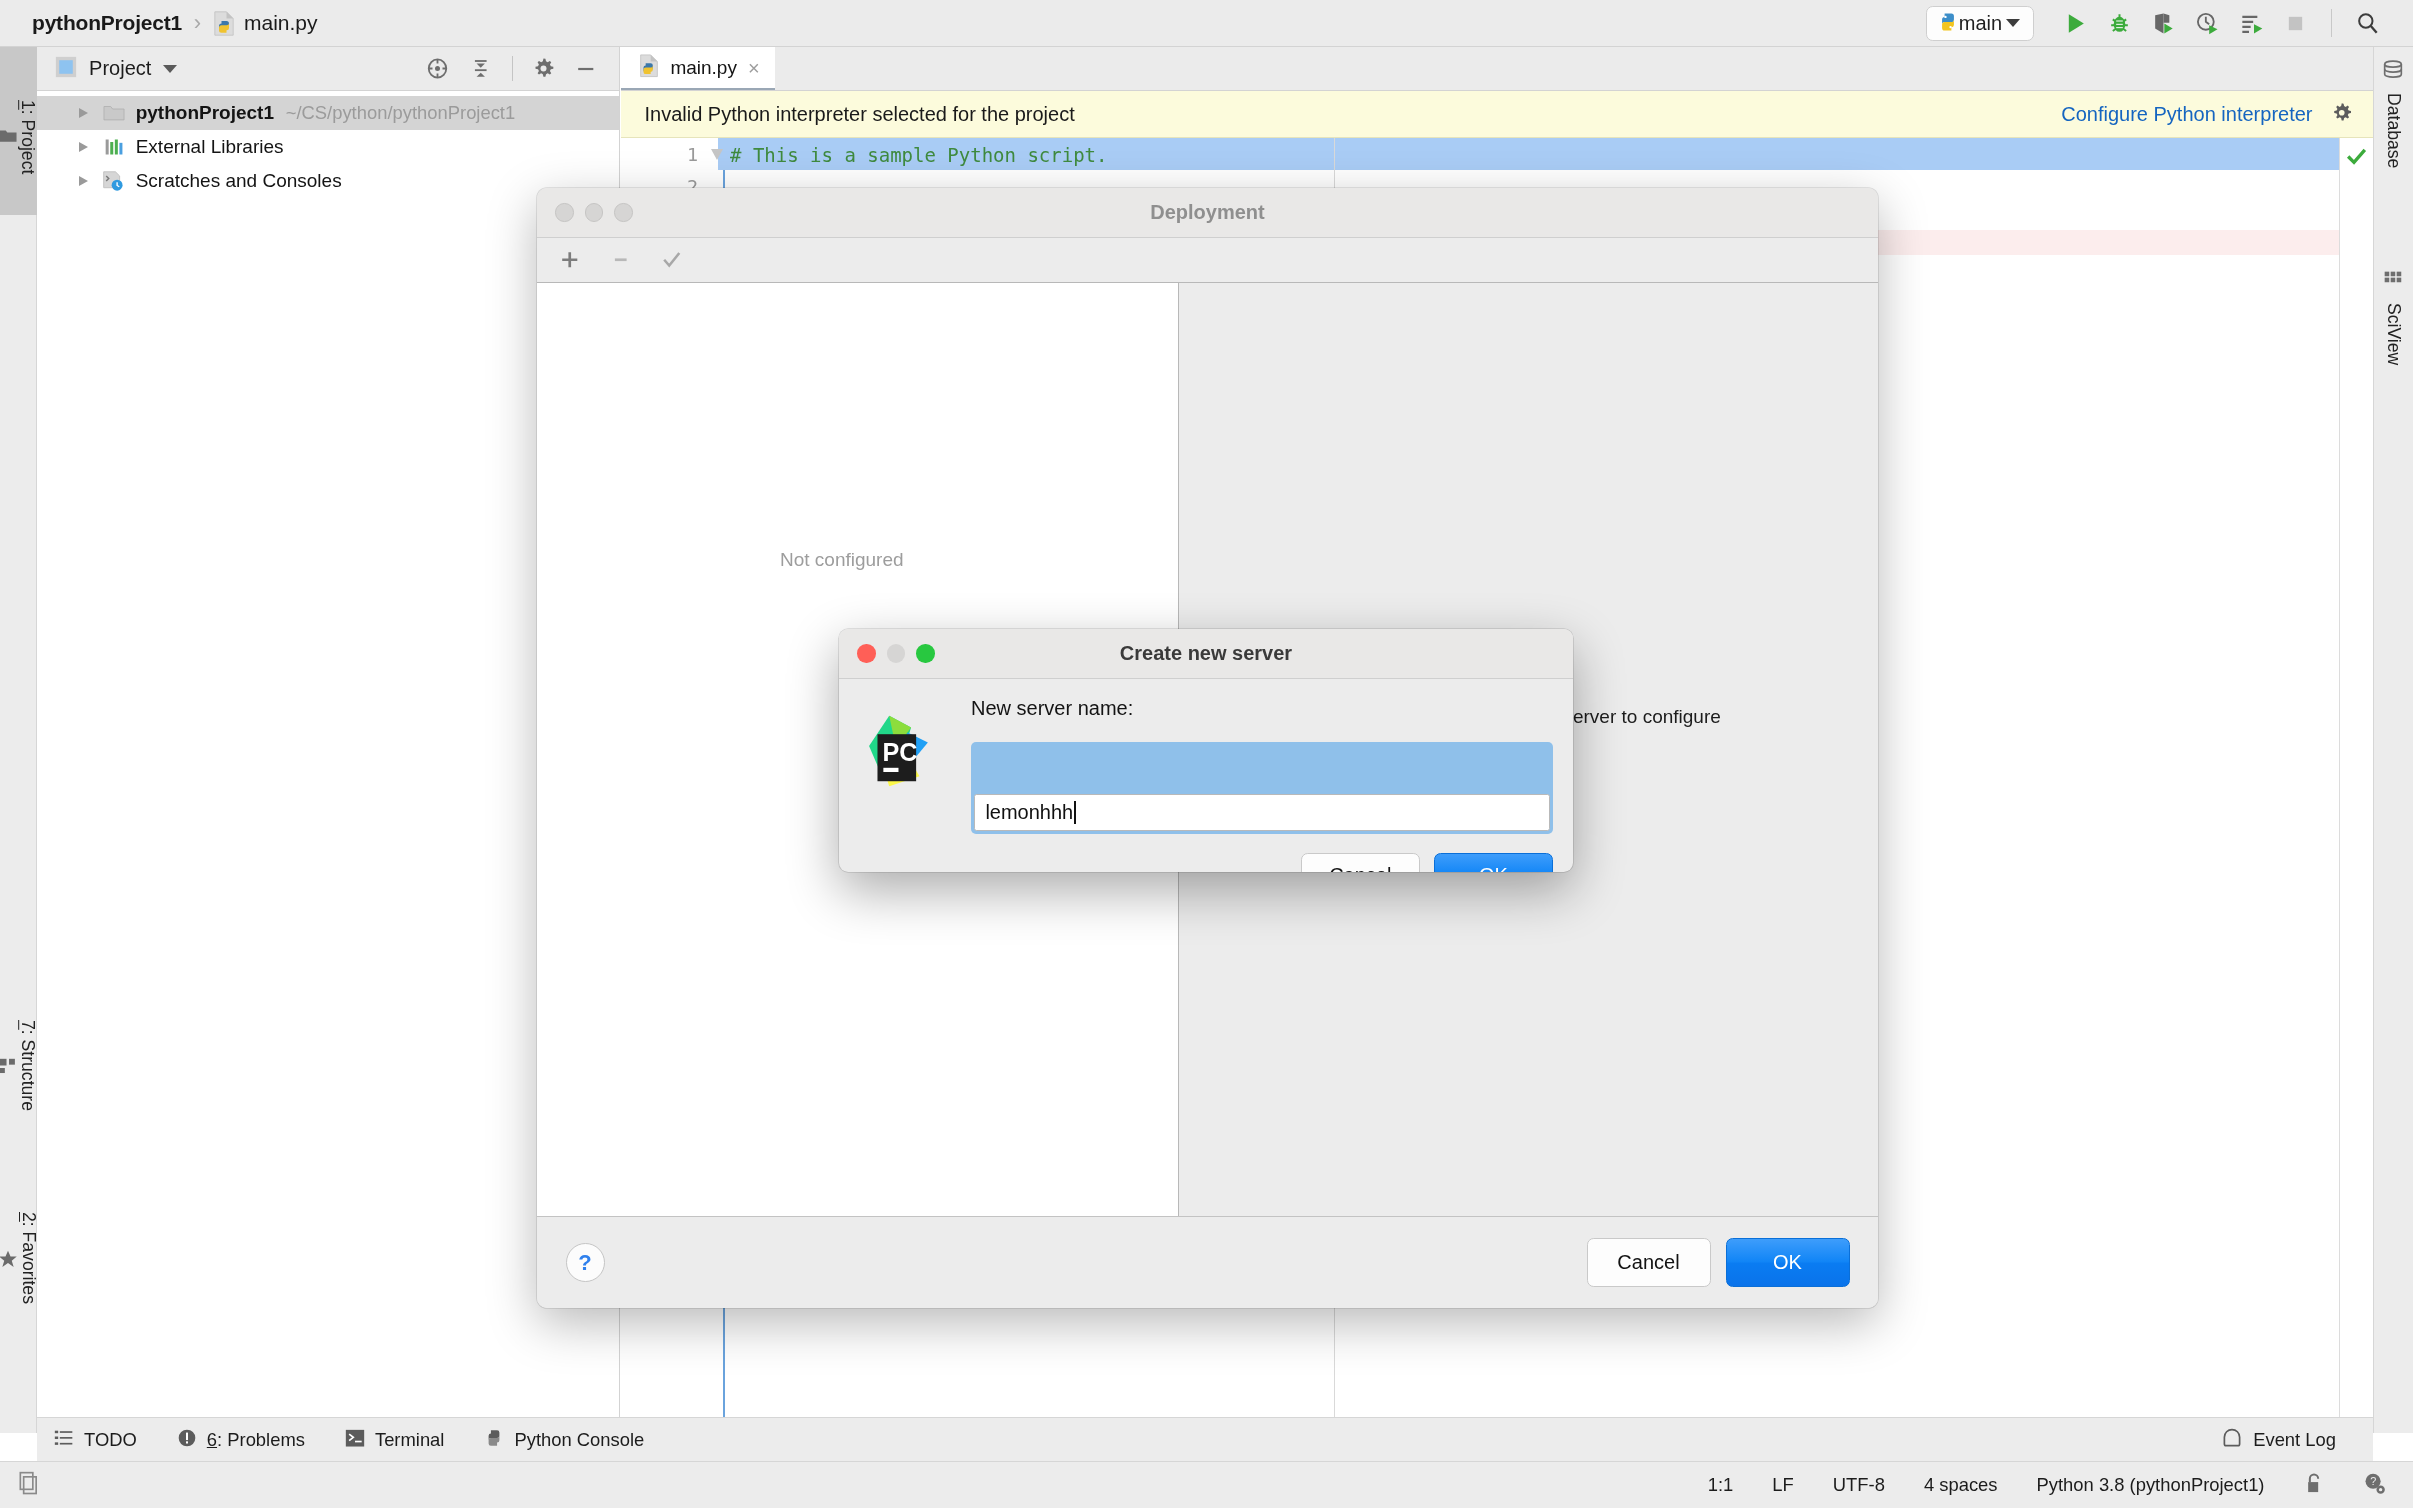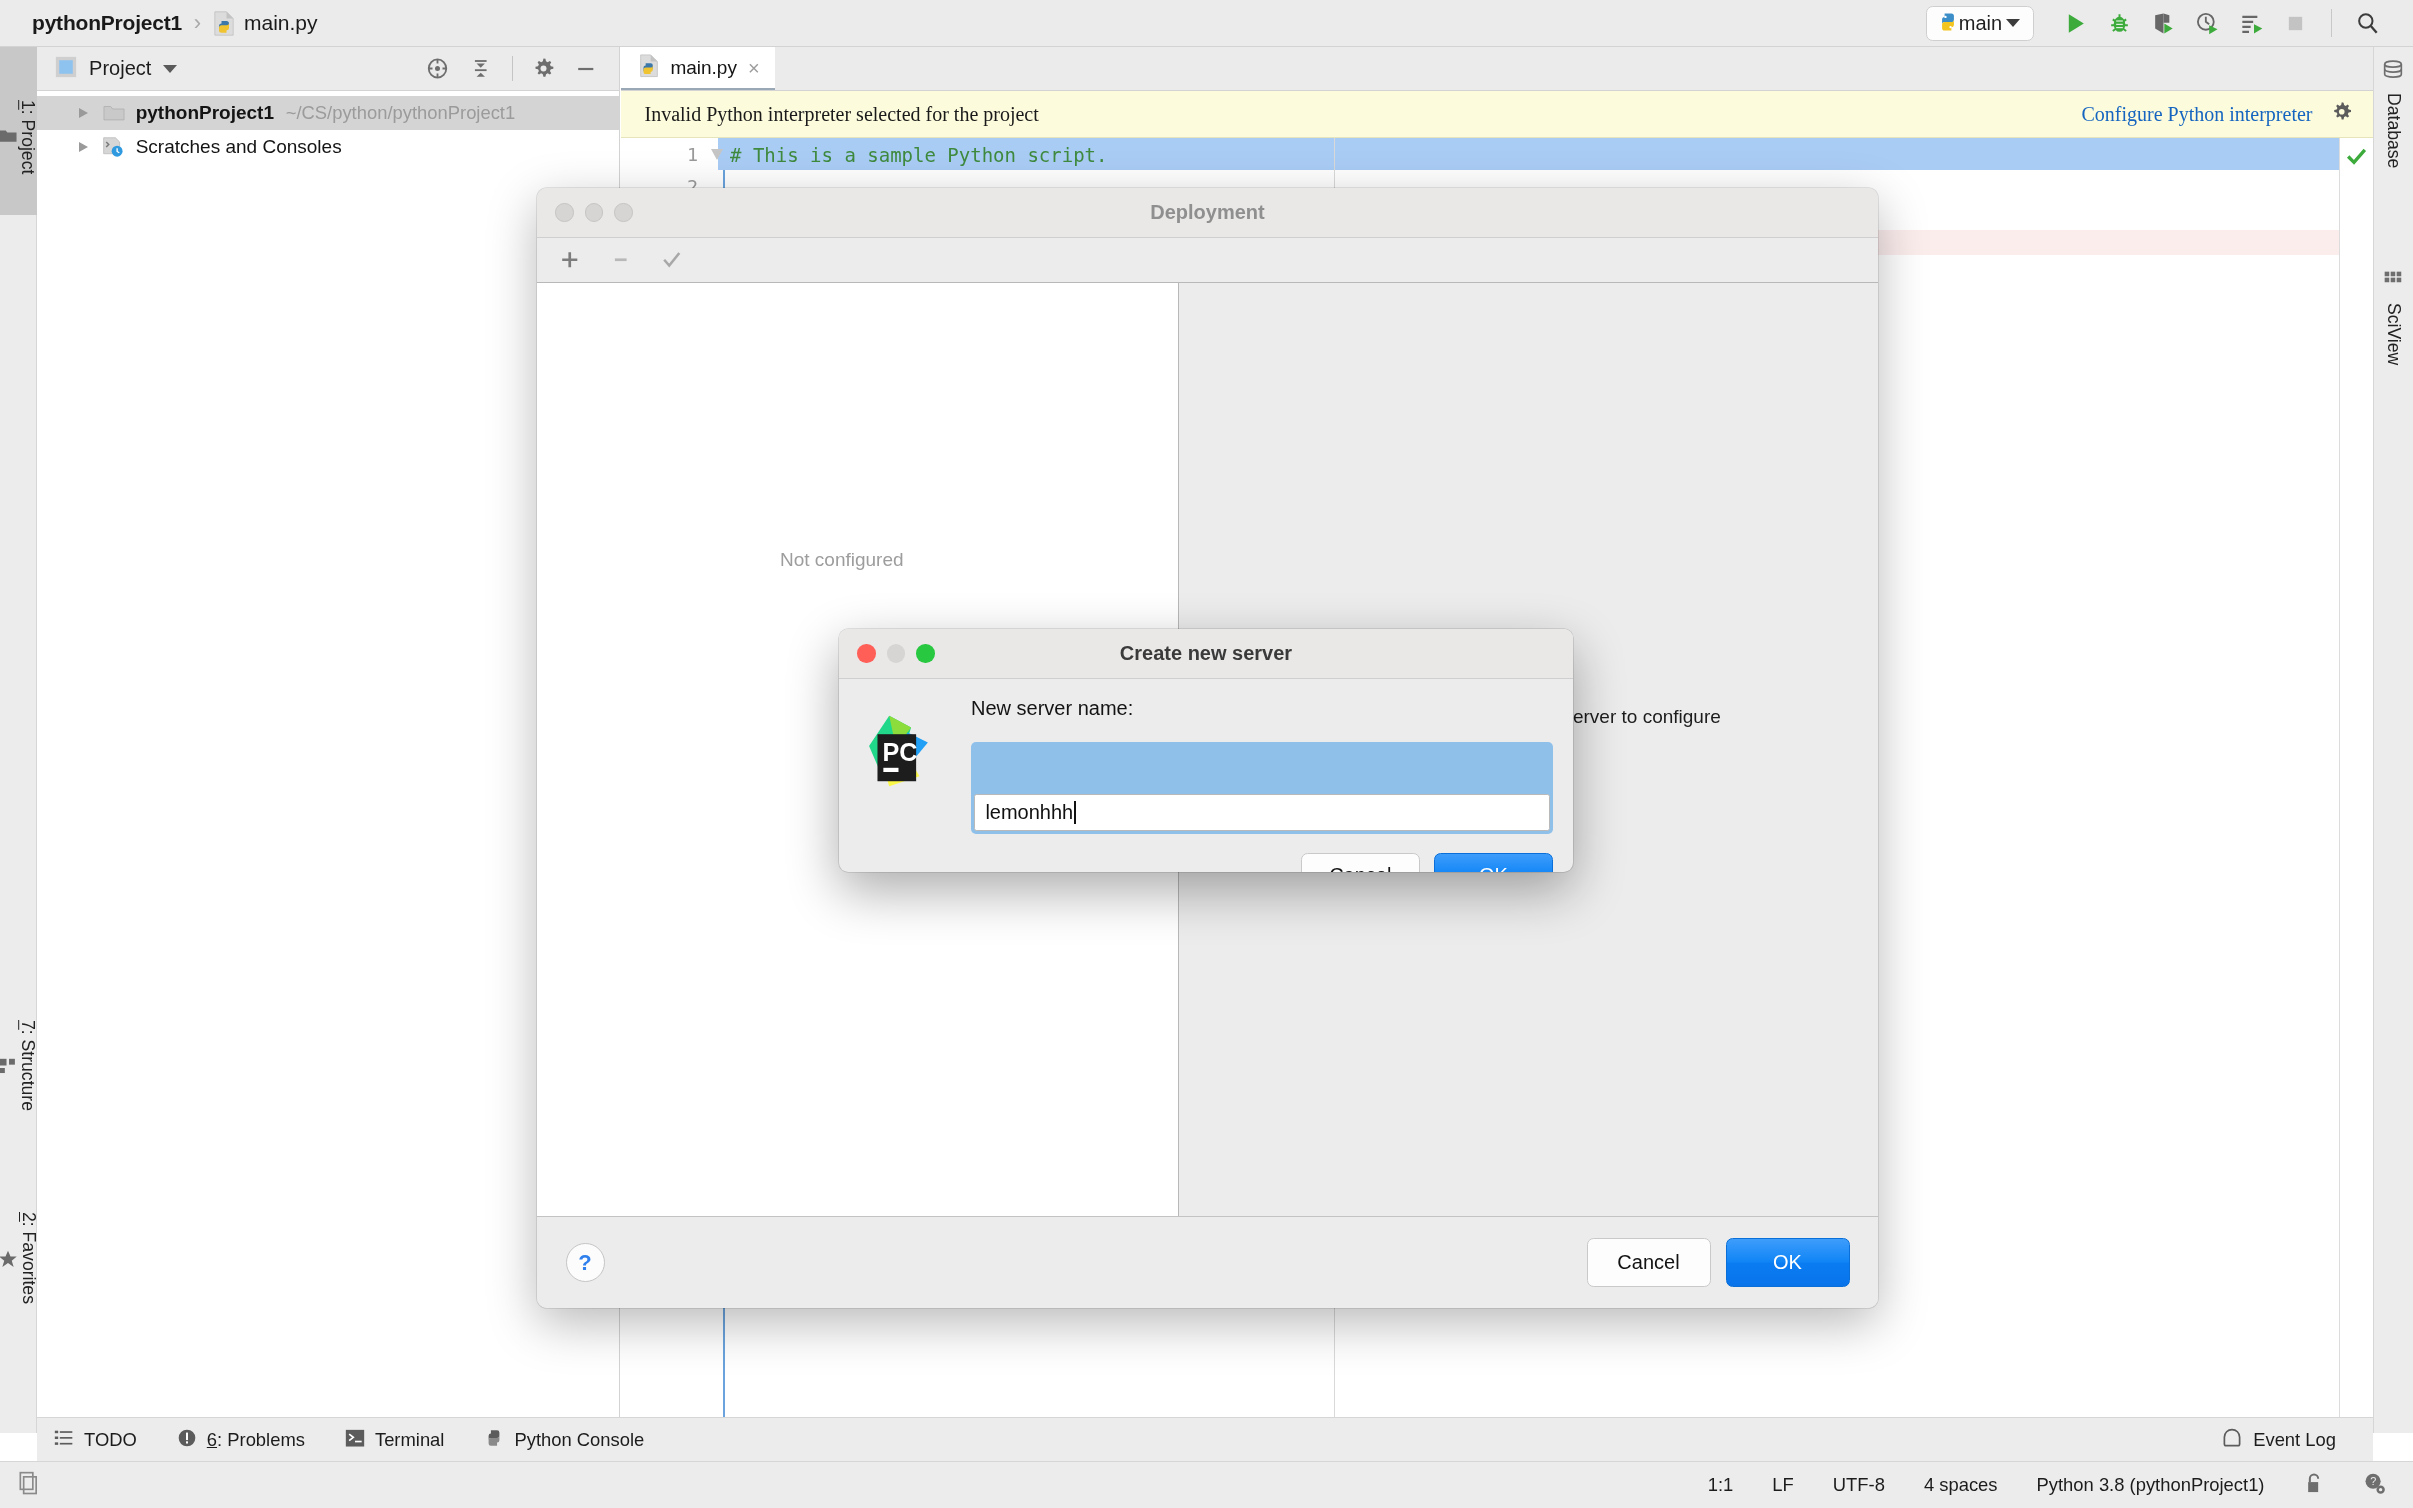--- a/index.html
+++ b/index.html
@@ -88,21 +88,21 @@
   .tabbar { height: 44px; background: #ebebeb; border-bottom: 0.8px solid #d3d3d3; display: flex; align-items: flex-end;}
   .etab {
     height: 43px; background: #ffffff; display: flex; align-items: center;
     padding: 0 15px 0 18.4px; border-bottom: 2.5px solid #9aa7b5; gap: 11px;
   }
   .etab-name { font-size: 19px; color: #141414; }
   .etab-close { font-size: 20px; color: #9d9d9d; line-height: 1; }
 
   .banner {
     height: 47px; background: #fcfbdc; border-bottom: 0.8px solid #e6e4bb;
-    display: flex; align-items: center; padding: 0 0 0 23.5px; font-family: Liberation Serif, serif;
+    display: flex; align-items: center; padding: 0 0 0 23.5px;
   }
   .banner-text { font-size: 20px; color: #1a1a1a; }
   .banner-right { margin-left: auto; display: flex; align-items: center; gap: 17px; padding-right: 20px; }
   .banner-link { font-size: 20px; color: #1565c0; }
 
   .codearea { position: relative; height: 1295px; background: #ffffff; }
   .gutter {
     position: absolute; left: 0; top: 0; width: 97px; height: 100%;
     background: #ffffff;
   }
@@ -400,20 +400,32 @@
       <span class="tri"></span>
       <span class="tr-icon">
         <svg width="22" height="18.4" viewBox="0 0 26 22">
             <path d="M1 3 h8 l2.4 3 h13.6 v13 h-24 z" fill="#c9c9c9" stroke="#b0b0b0"></path>
           </svg>
       </span>
       <span class="tr-label b">pythonProject1</span>
       <span class="tr-path">~/CS/python/pythonProject1</span>
     </div>
 
+    <div class="treerow">
+      <span class="tri"></span>
+      <span class="tr-icon">
+        <svg width="22" height="20" viewBox="0 0 26 24">
+          <rect x="3" y="3" width="3.6" height="18" fill="#9a9a9a"></rect>
+          <rect x="8.5" y="6" width="3.6" height="15" fill="#4caf50"></rect>
+          <rect x="14" y="3" width="3.6" height="18" fill="#4caf50"></rect>
+          <rect x="19.5" y="7" width="3.6" height="14" fill="#4a9fe0"></rect>
+        </svg>
+      </span>
+      <span class="tr-label">External Libraries</span>
+    </div>
 
     <div class="treerow">
       <span class="tri"></span>
       <span class="tr-icon">
         <svg width="23.5" height="22" viewBox="0 0 28 26">
           <path d="M2 2 h14 l5 5 v14 h-19 z" fill="#d6d6d6" stroke="#bcbcbc"></path>
           <path d="M5 7 l3 3 -3 3" stroke="#7a7a7a" stroke-width="1.8" fill="none"></path>
           <circle cx="18" cy="18" r="6.5" fill="#2f9ae0"></circle>
           <path d="M18 14.5 v3.8 l2.6 1.6" stroke="#fff" stroke-width="1.6" fill="none"></path>
         </svg>

